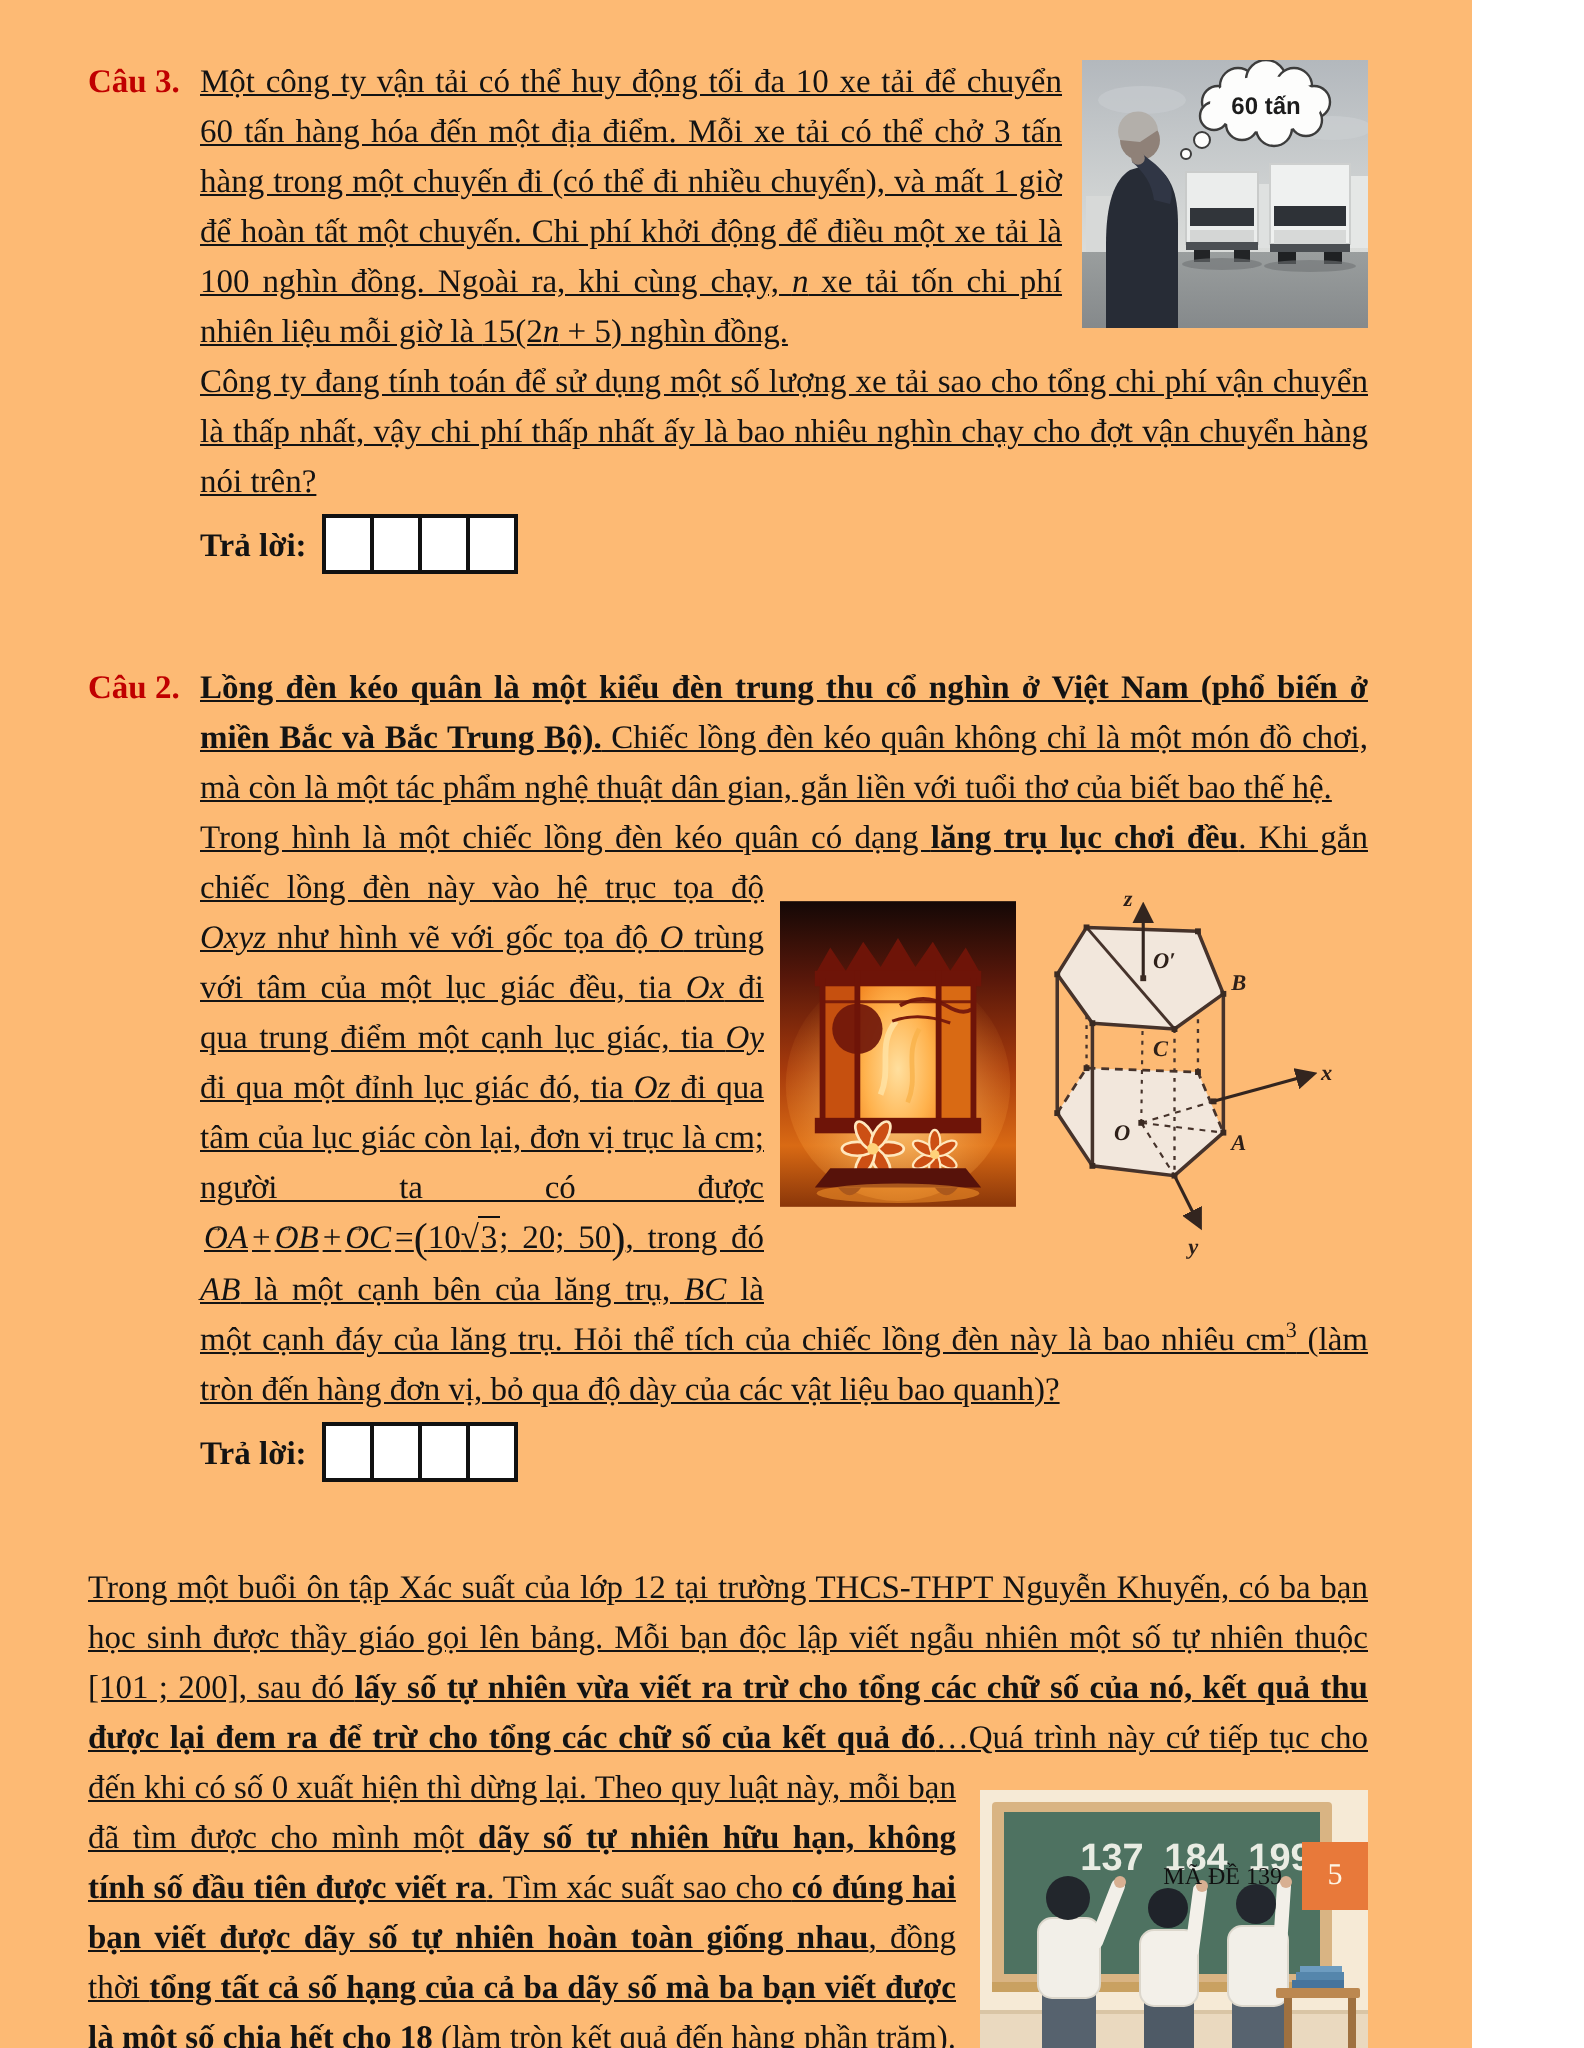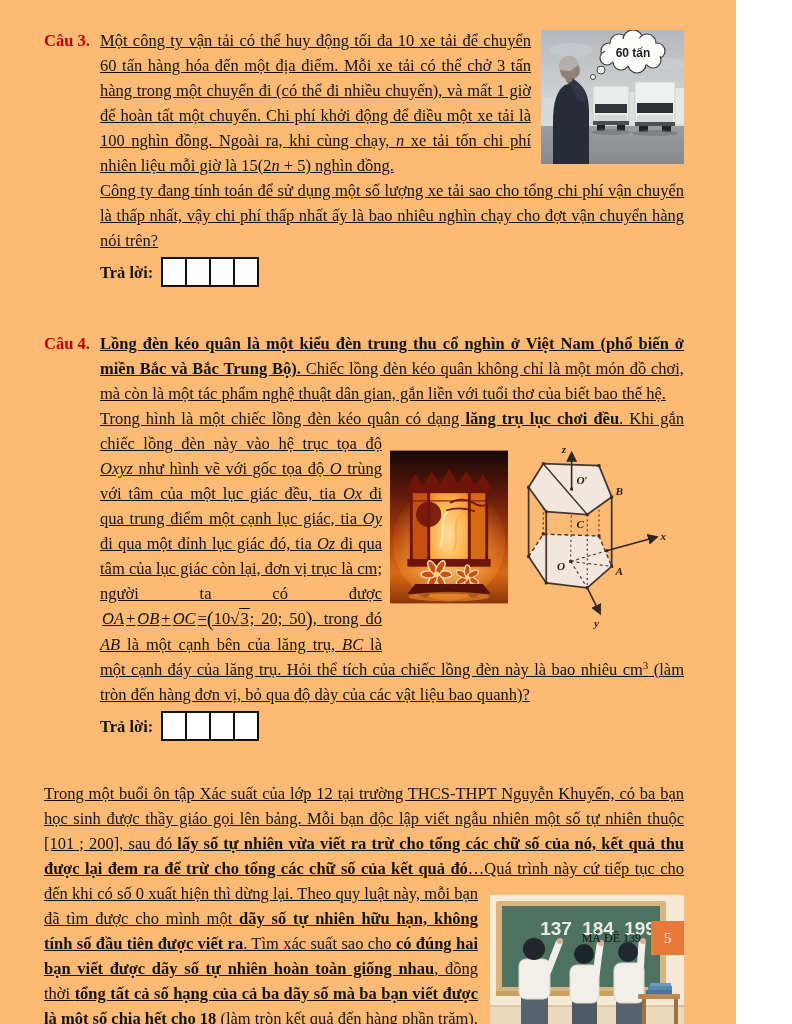--- a/index.html
+++ b/index.html
@@ -127,21 +127,21 @@
           <span class="cell"></span>
             <span class="cell"></span>
             <span class="cell"></span>
             <span class="cell"></span>
         </span>
       </div>
     </div>
   </div>
 
   <div class="q q4">
-    <div class="q-label">Câu 4.</div>
+    <div class="q-label">Câu 2.</div>
     <div class="q-body">
       <p>
         <span class="b">Lồng đèn kéo quân là một kiểu đèn trung thu cổ nghìn ở Việt Nam (phổ biến ở miền Bắc và Bắc Trung Bộ).</span><span> Chiếc lồng đèn kéo quân không chỉ là một món đồ chơi, mà còn là một tác phẩm nghệ thuật dân gian, gắn liền với tuổi thơ của biết bao thế hệ.</span>
       </p>
       <p>
         <span>Trong hình là một chiếc lồng đèn kéo quân có dạng </span><span class="b">lăng trụ lục chơi đều</span><span>. Khi gắn chiếc lồng đèn này </span><span class="q4-figs">
           <svg class="lantern" width="118" height="156" viewBox="0 0 122 158">
             <defs>
               <linearGradient id="lbg" x1="0" y1="0" x2="0" y2="1">
                 <stop offset="0" stop-color="#140806"></stop>

